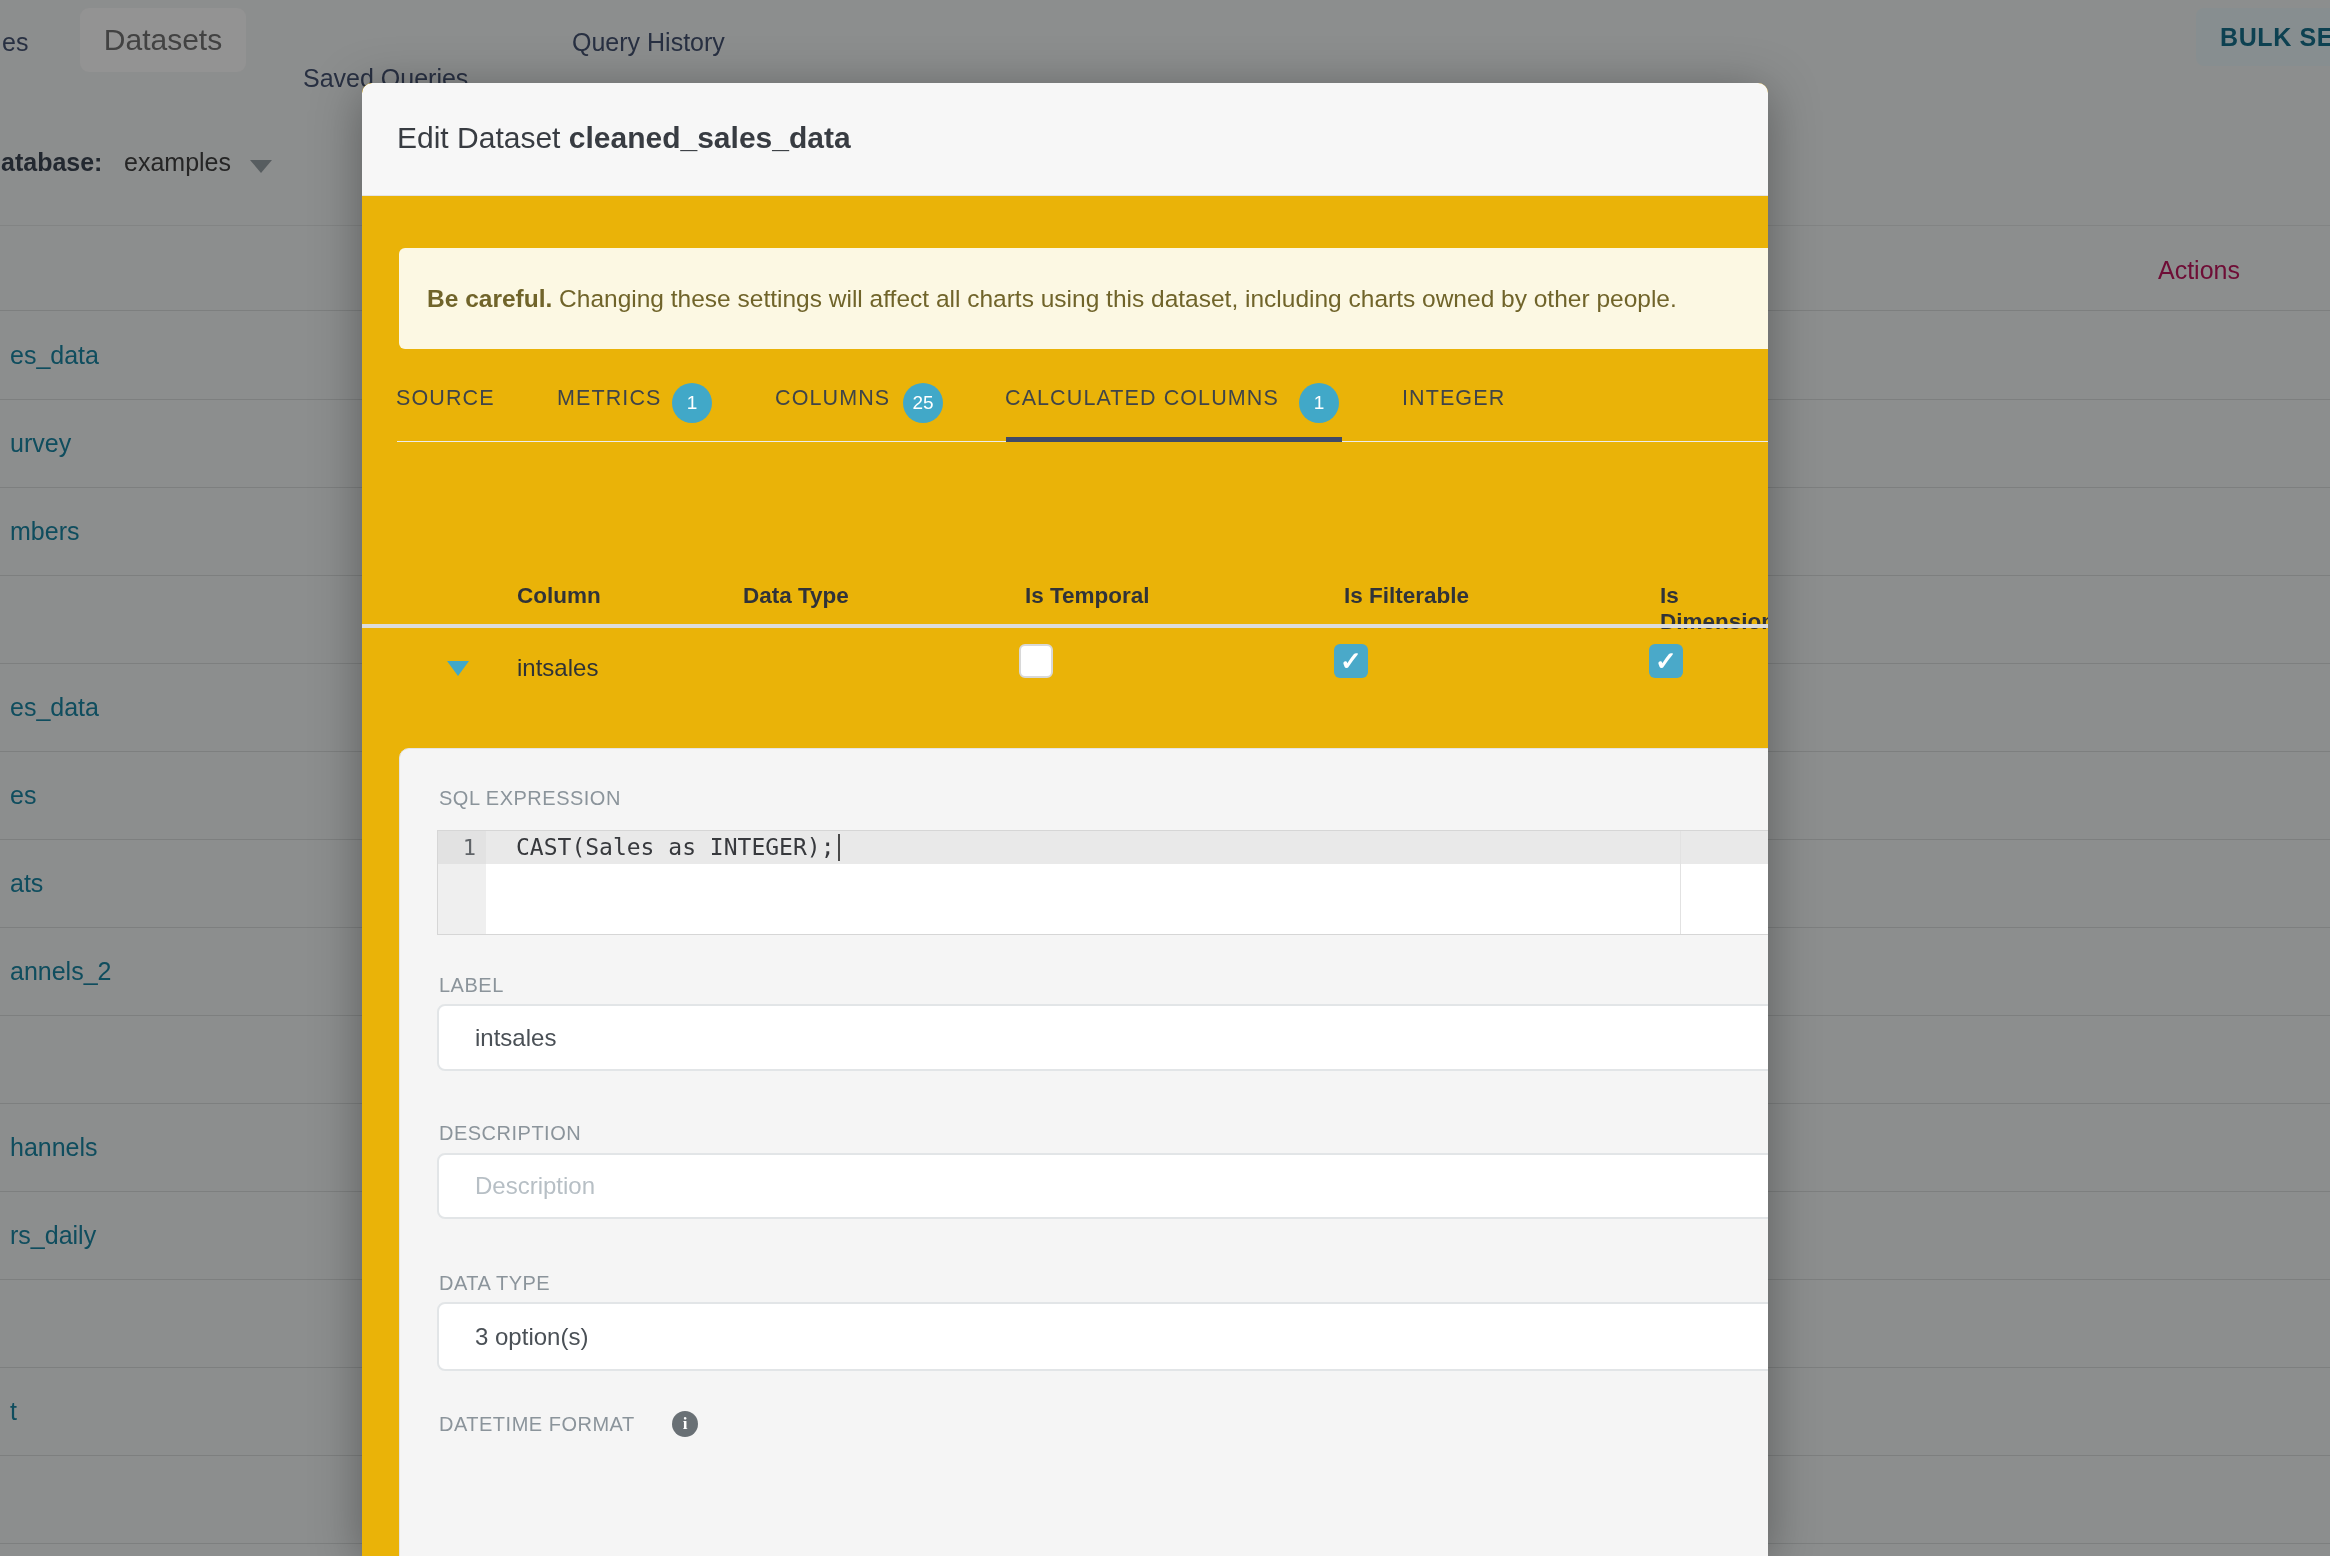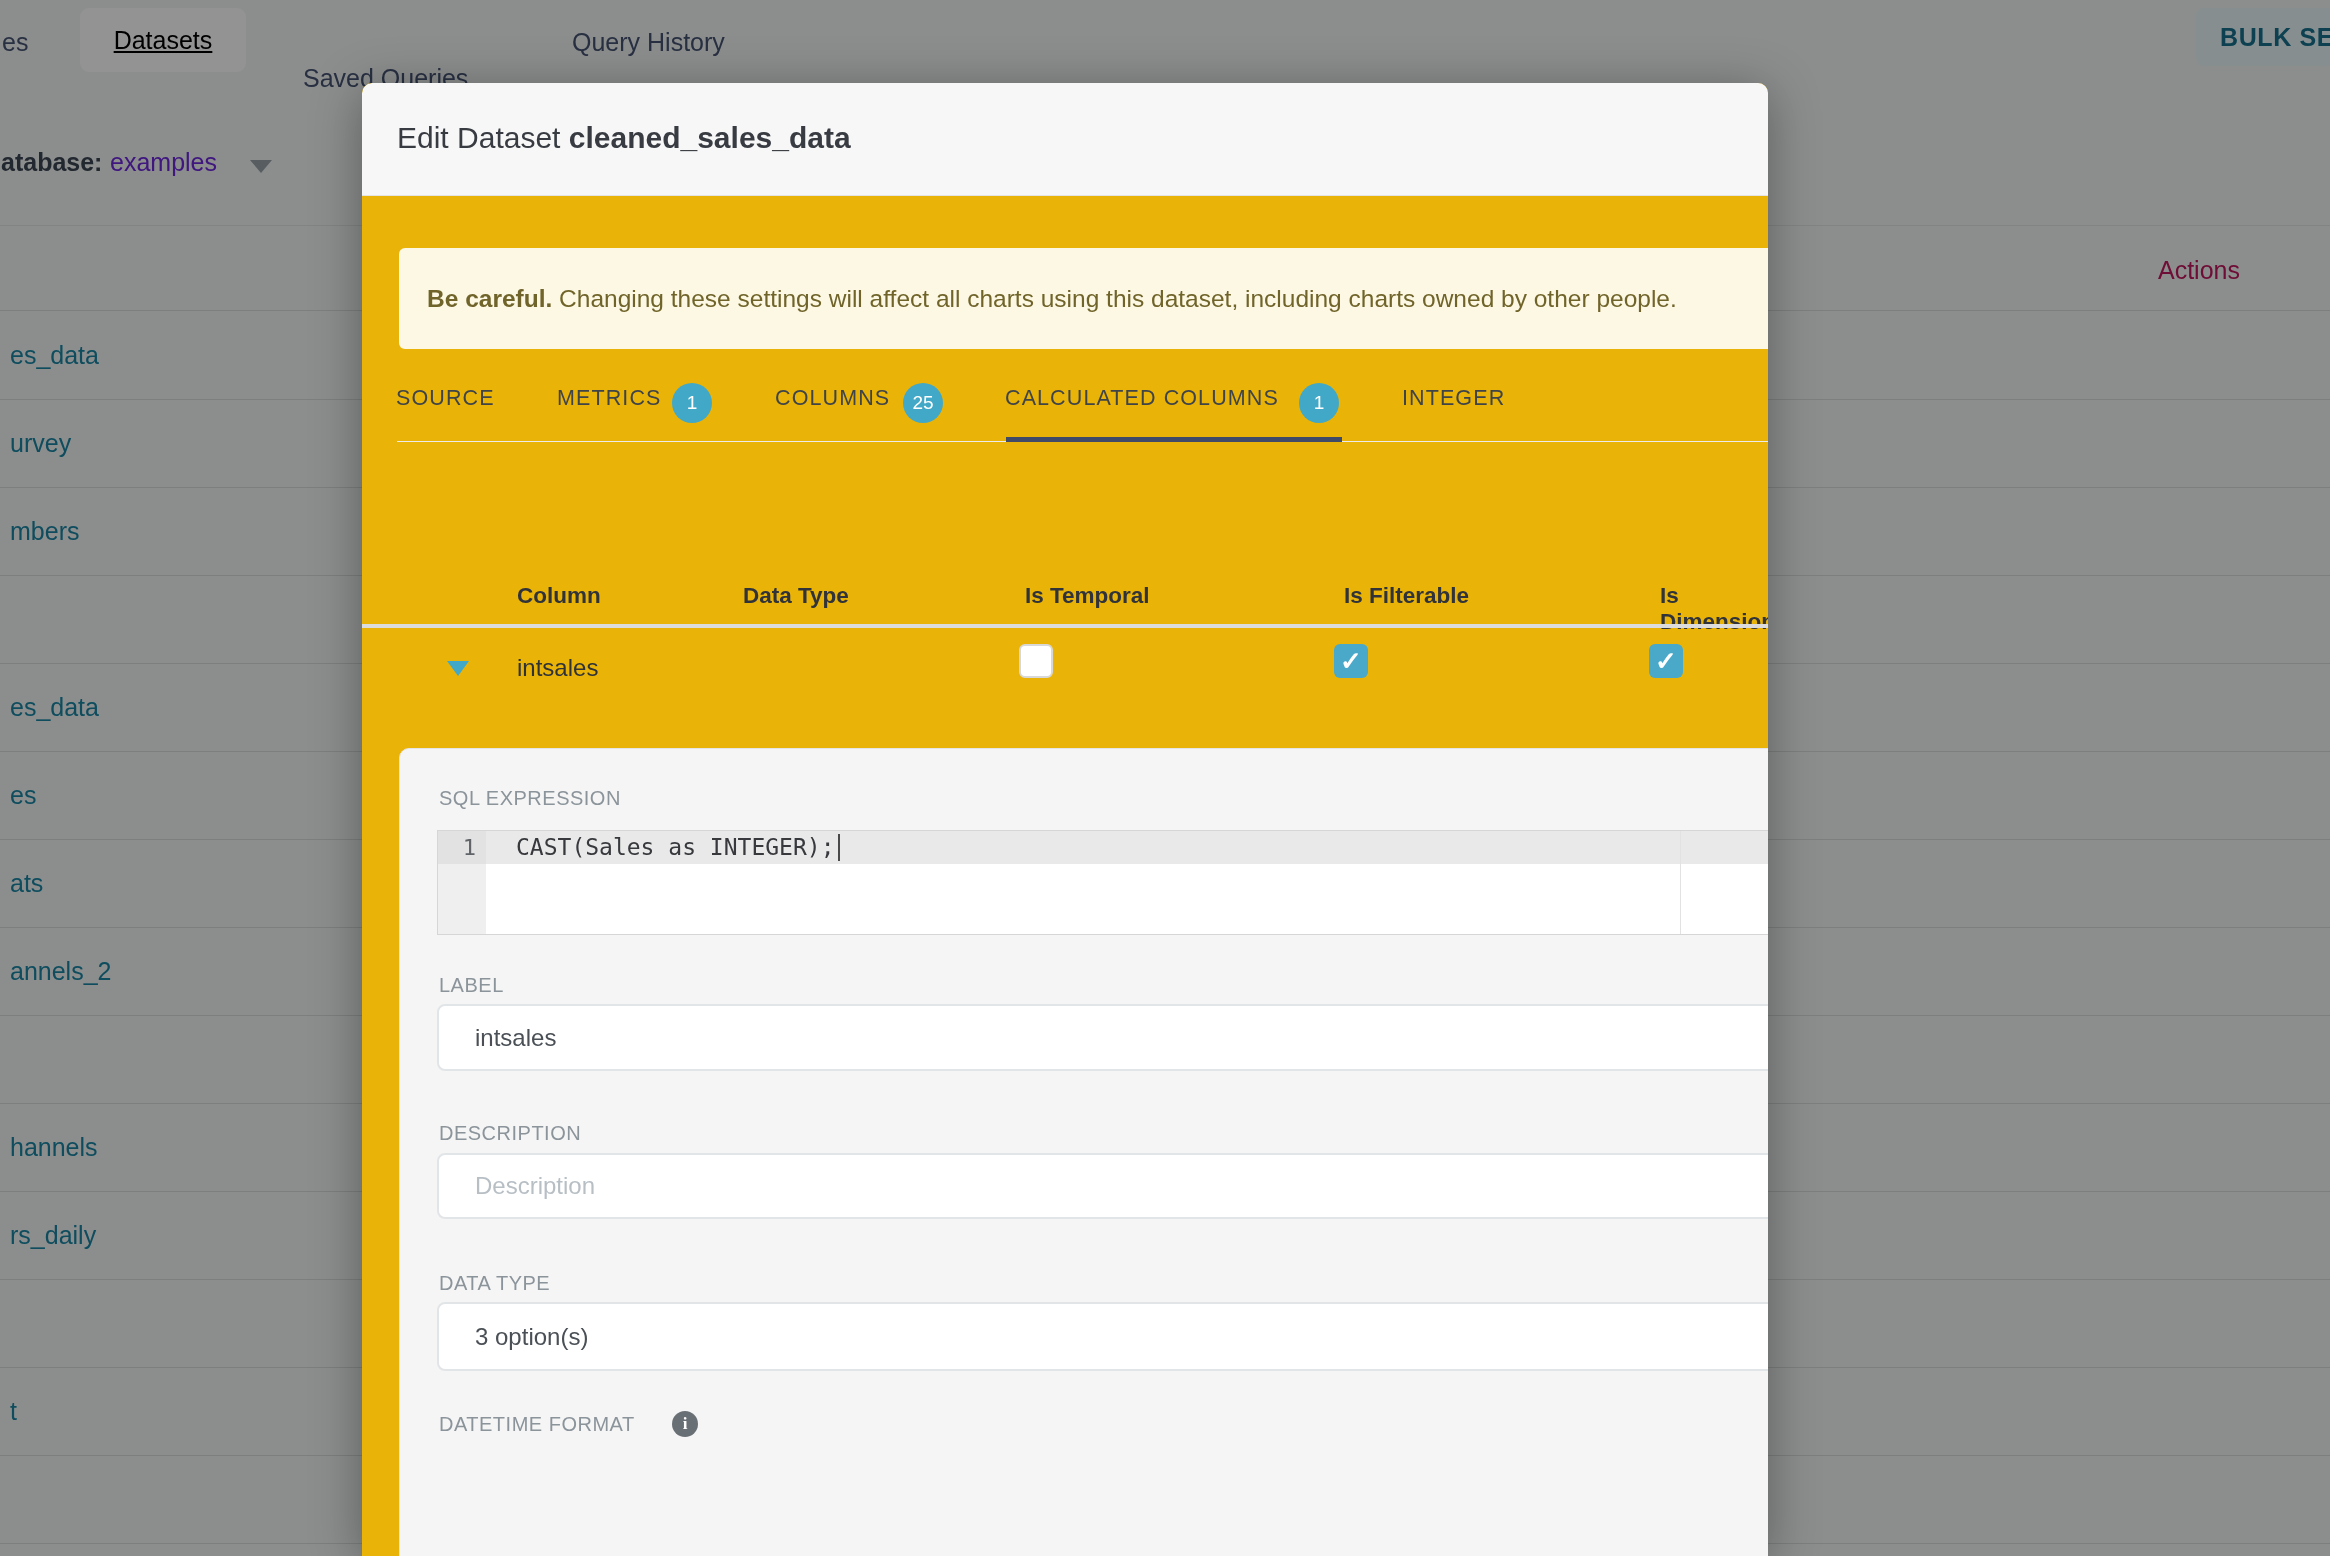--- a/index.html
+++ b/index.html
@@ -4,28 +4,28 @@
 <style>
   html,body{margin:0;padding:0;background:#ffffff;}
   .screen{position:relative;width:2330px;height:1556px;overflow:hidden;
           font-family:"Liberation Sans",sans-serif;background:#f2f4f4;}
 
   
   .bg-page{position:absolute;inset:0;background:#f2f4f4;}
   .nav-frag{position:absolute;left:2px;top:28px;font-size:25px;color:#455372;}
   .nav-pill{position:absolute;left:80px;top:8px;width:166px;height:64px;background:#fdfdfd;
             border-radius:9px;display:flex;align-items:center;justify-content:center;
-            font-size:25px;color:#000000;text-decoration:underline;}
+            font-size:30px;color:#737373;}
   .nav-tab{position:absolute;top:28px;font-size:25px;color:#455372;}
   .nav-tab.sq{left:303px;margin-top:36px;} .nav-tab.qh{left:572px;}
   .bulk-btn{position:absolute;left:2196px;top:8px;width:220px;height:58px;background:#e9f4f8;
             border-radius:8px;display:flex;align-items:center;font-size:25px;font-weight:bold;
             color:#17718c;letter-spacing:.6px;padding-left:24px;box-sizing:border-box;}
   .db-label{position:absolute;left:1px;top:148px;font-size:25px;font-weight:bold;color:#3c4553;}
-  .db-value{position:absolute;left:110px;top:148px;font-size:25px;color:#6d28d9;}
+  .db-value{position:absolute;left:124px;top:148px;font-size:25px;color:#404040;}
   .db-caret{position:absolute;left:250px;top:160px;width:0;height:0;
             border-left:11px solid transparent;border-right:11px solid transparent;
             border-top:13px solid #97a0a6;}
   .actions-hd{position:absolute;left:2158px;top:256px;font-size:25px;font-weight:normal;color:#be185d;}
   .tbl-topline{position:absolute;left:0;top:225px;width:2330px;height:1px;background:#e0e3e3;}
   .tbl-hdline{position:absolute;left:0;top:310px;width:2330px;height:1px;background:#d8dbdb;}
   .bgrow{position:absolute;left:0;width:2330px;height:88px;border-bottom:1px solid #d8dbdb;
          display:flex;align-items:center;box-sizing:border-box;}
   .bglink{font-size:25px;color:#1a85a2;padding-left:10px;}
 

